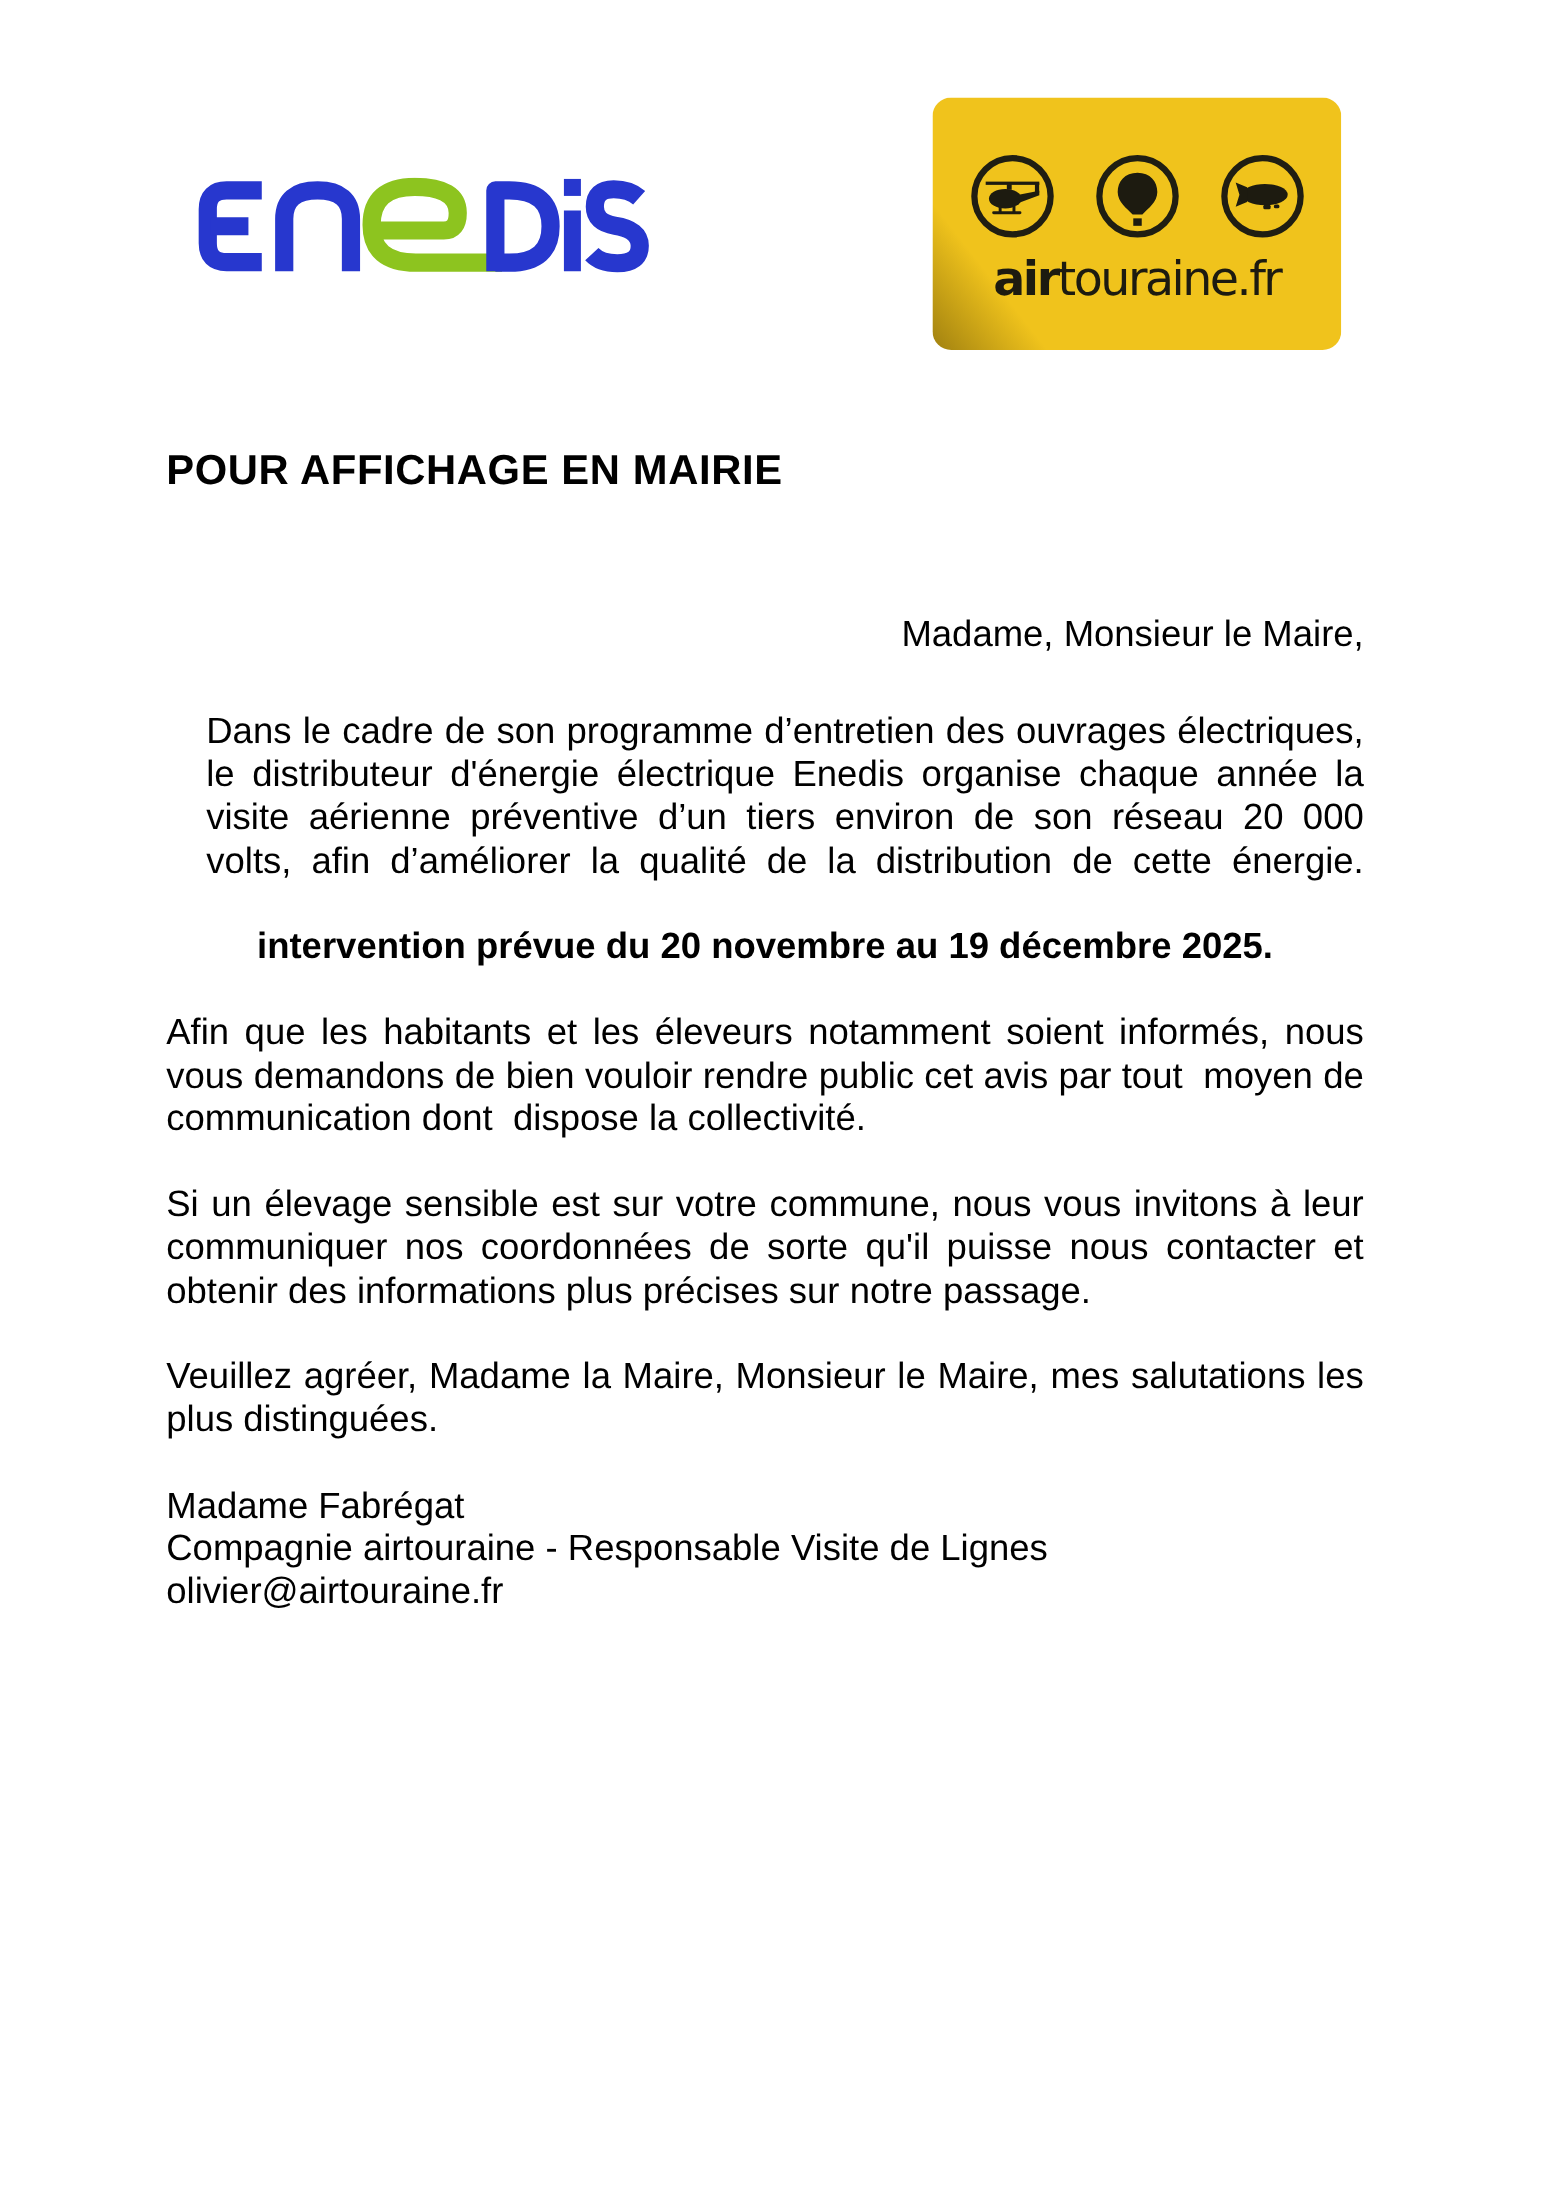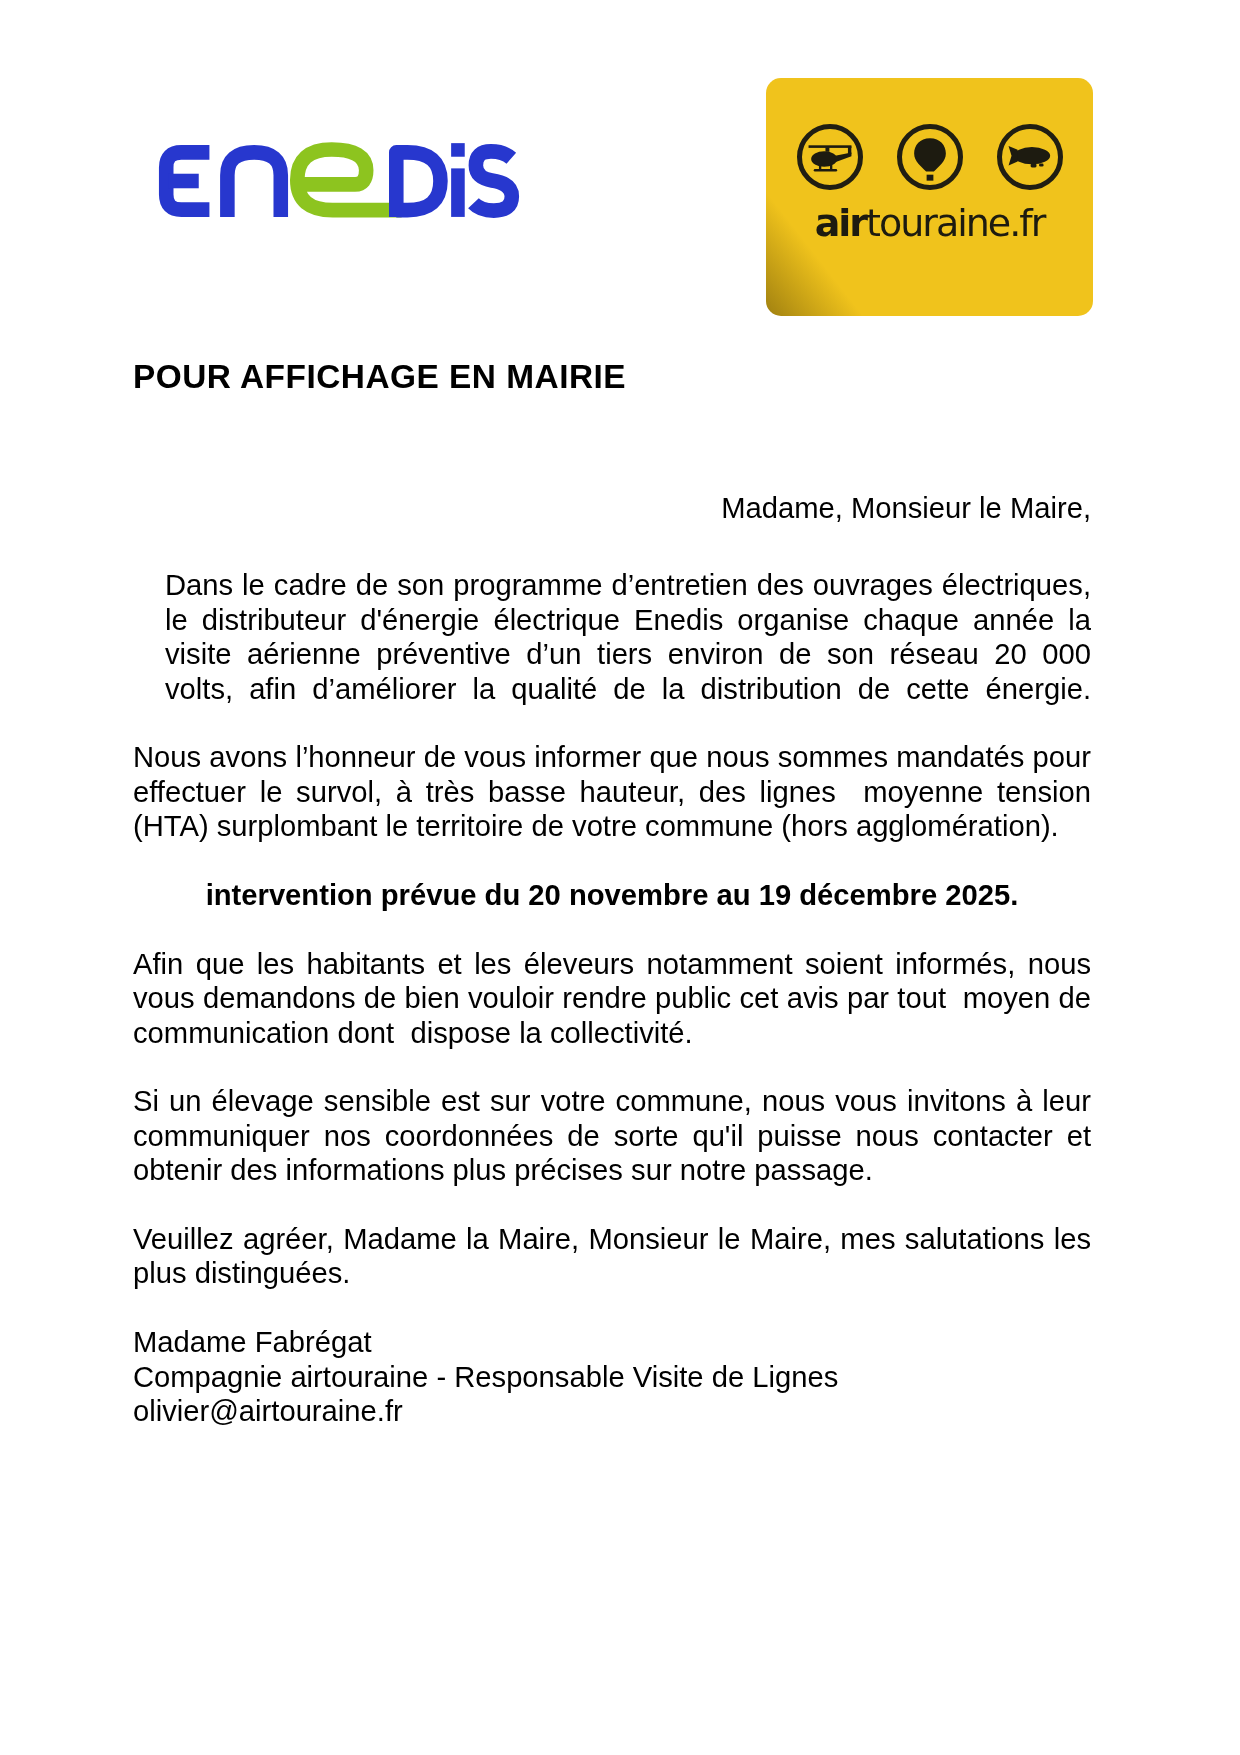--- a/index.html
+++ b/index.html
@@ -8,21 +8,21 @@
     background:#ffffff; overflow:hidden;
     font-family:"Liberation Sans", sans-serif; color:#000;
   }
 
   
   .enedis-logo { position:absolute; left:157px; top:142px; width:365px; height:78px; }
   .enedis-logo svg { display:block; width:365px; height:78px; }
 
   
   .air-logo {
-    position:absolute; left:766px; top:78px; width:327px; height:238px;
+    position:absolute; left:746px; top:78px; width:327px; height:202px;
     border-radius:15px;
     background:linear-gradient(52deg, rgba(95,74,6,0.55) 0%, rgba(95,74,6,0) 19%), #F0C31C;
   }
   .air-icons { display:flex; justify-content:center; gap:34px; padding-top:46px; }
   .air-circle {
     width:56px; height:56px; border:5px solid #201e12; border-radius:50%;
     display:flex; align-items:center; justify-content:center; box-sizing:content-box;
   }
   .air-circle svg { width:52px; height:52px; }
   .air-text {
@@ -114,21 +114,20 @@
     </div>
   </div>
 
   <div class="doc">
     <h1 class="doc-title">POUR AFFICHAGE EN MAIRIE</h1>
 
     <p class="para salutation">Madame, Monsieur le Maire,</p>
 
     <p class="para justify-last">Dans le cadre de son programme d’entretien des ouvrages électriques, le distributeur d'énergie électrique Enedis organise chaque année la visite aérienne préventive d’un tiers environ de son réseau 20&nbsp;000 volts, afin d’améliorer la qualité de la distribution de cette énergie.</p>
 
-    <p class="para">Nous avons l’honneur de vous informer que nous sommes mandatés pour effectuer le survol, à très basse hauteur, des lignes&nbsp; moyenne tension (HTA) surplombant le territoire de votre commune (hors agglomération).</p>
 
     <p class="para highlight">intervention prévue du 20 novembre au 19 décembre 2025.</p>
 
     <p class="para">Afin que les habitants et les éleveurs notamment soient informés, nous vous demandons de bien vouloir rendre public cet avis par tout&nbsp; moyen de communication dont&nbsp; dispose la collectivité.</p>
 
     <p class="para">Si un élevage sensible est sur votre commune, nous vous invitons à leur communiquer nos coordonnées de sorte qu'il puisse nous contacter et obtenir des informations plus précises sur notre passage.</p>
 
     <p class="para">Veuillez agréer, Madame la Maire, Monsieur le Maire, mes salutations les plus distinguées.</p>
 
     <p class="para signature">

